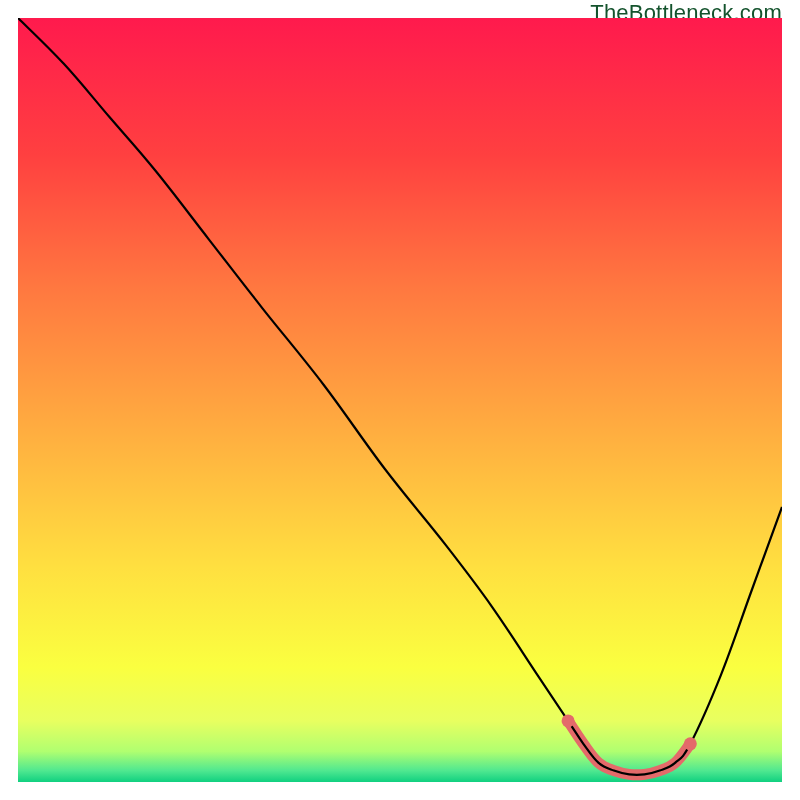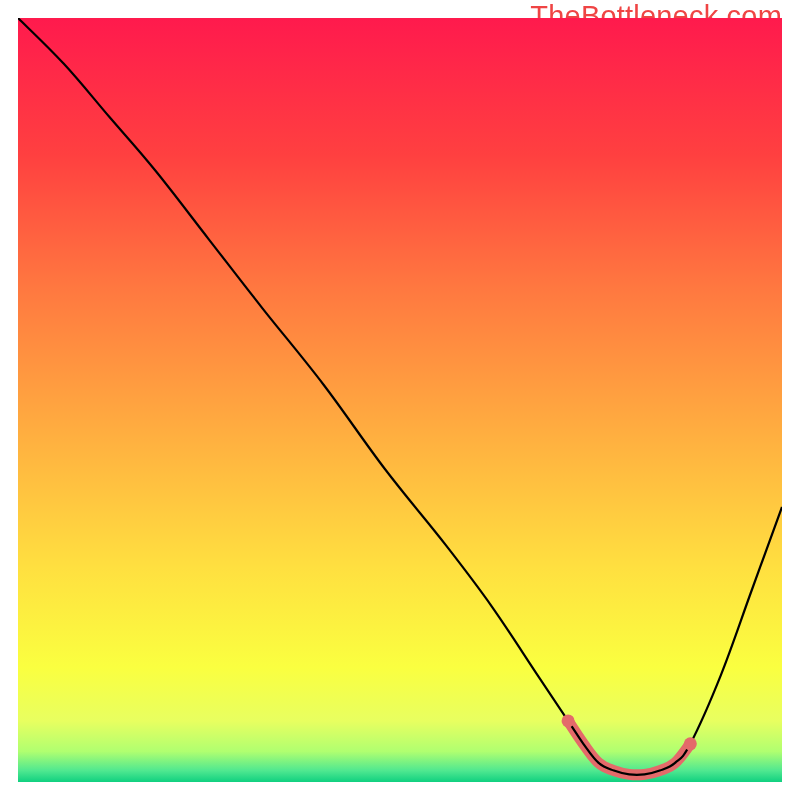--- a/index.html
+++ b/index.html
@@ -35,23 +35,23 @@
     left: 0;
     top: 0;
     width: 100%;
     height: 100%;
     pointer-events: none;
   }
   .watermark {
     position: absolute;
     top: 0;
     right: 18px;
-    font-size: 29px;
+    font-size: 22px;
     font-weight: 500;
-    color: #ef4444;
+    color: #14532d;
     letter-spacing: 0.2px;
   }
 </style>
 </head>
 <body>
 
 <div class="chart-container">
 
   <div class="watermark">TheBottleneck.com</div>
 

